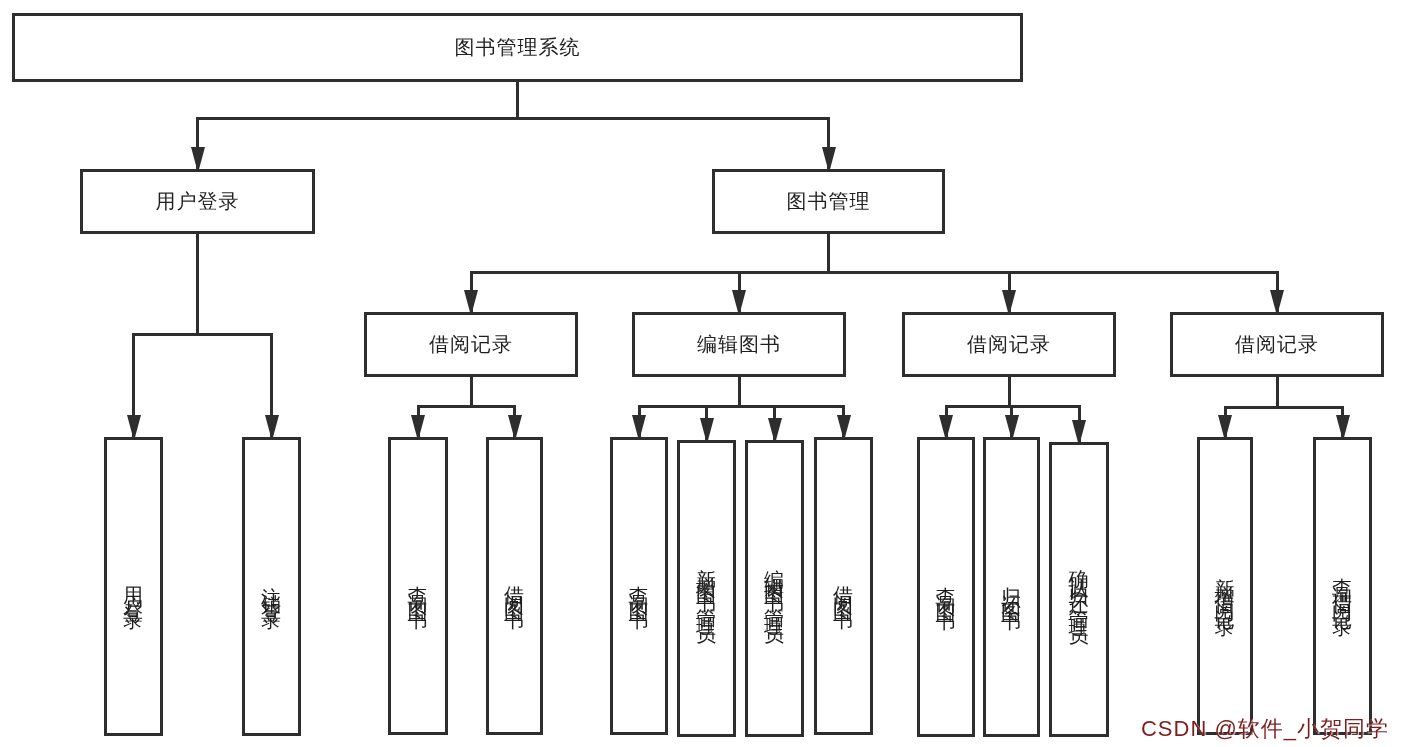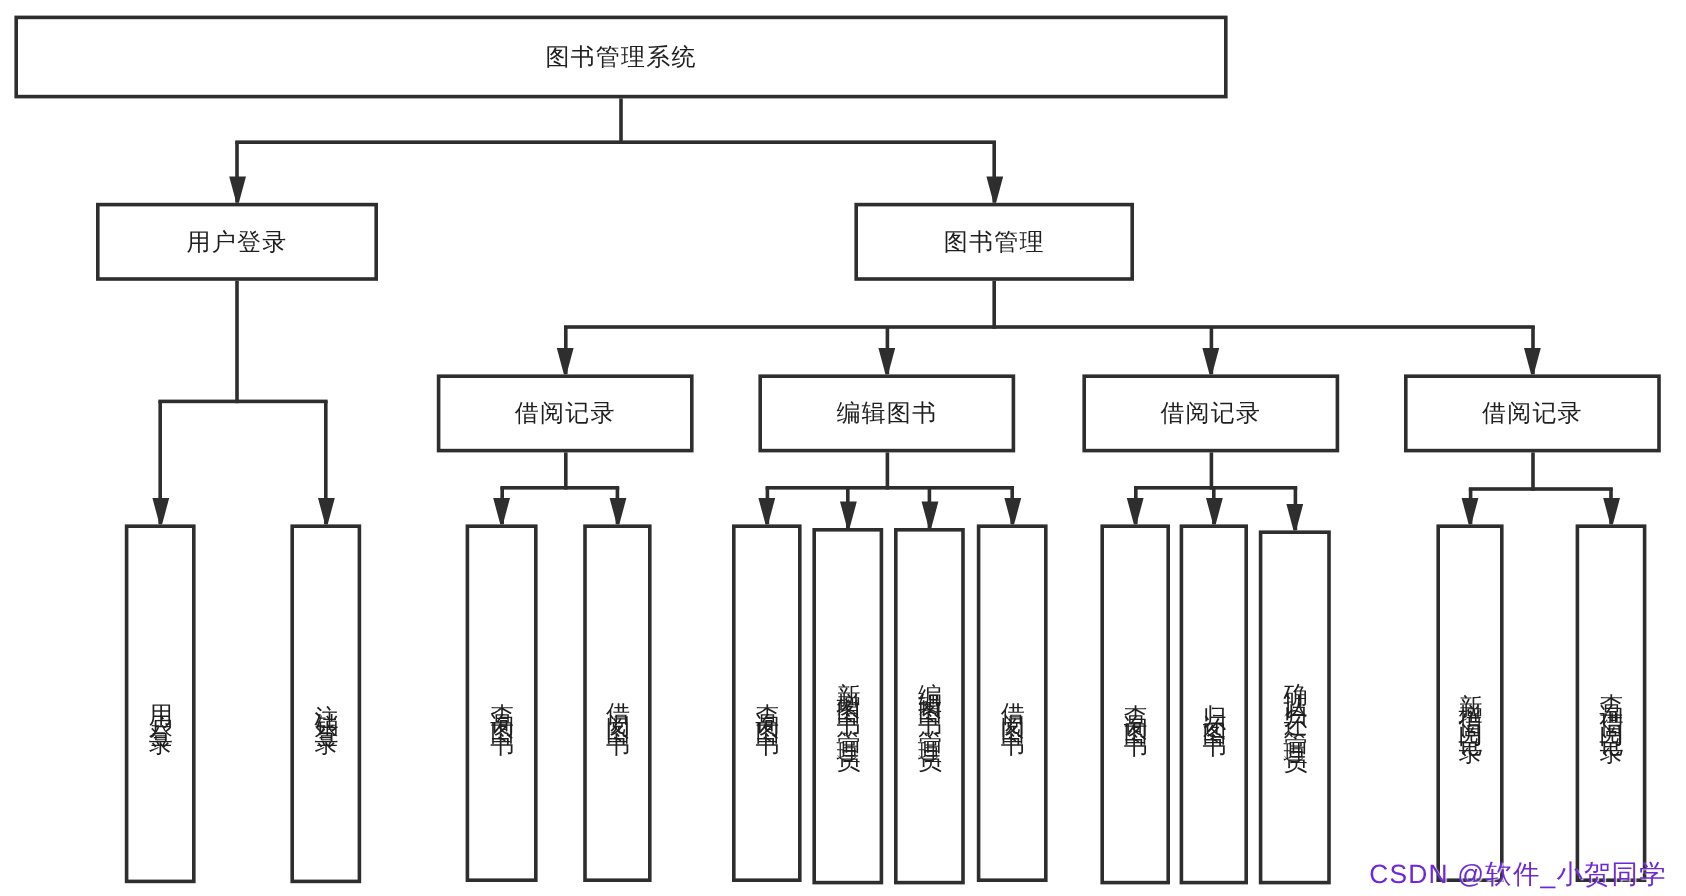--- a/index.html
+++ b/index.html
@@ -47,21 +47,21 @@
     height: 0;
     border-left: 7px solid transparent;
     border-right: 7px solid transparent;
     border-top: 26px solid #2e2e2e;
   }
   .watermark {
     position: absolute;
     right: 16px;
     bottom: 3px;
     font-size: 22px;
-    color: #6d28d9;
+    color: #7f1d1d;
     letter-spacing: 1px;
     text-shadow: 1px 1px 1px rgba(255,255,255,0.85);
     z-index: 5;
     white-space: nowrap;
   }
 </style>
 </head>
 <body>
 
 <div class="canvas">

